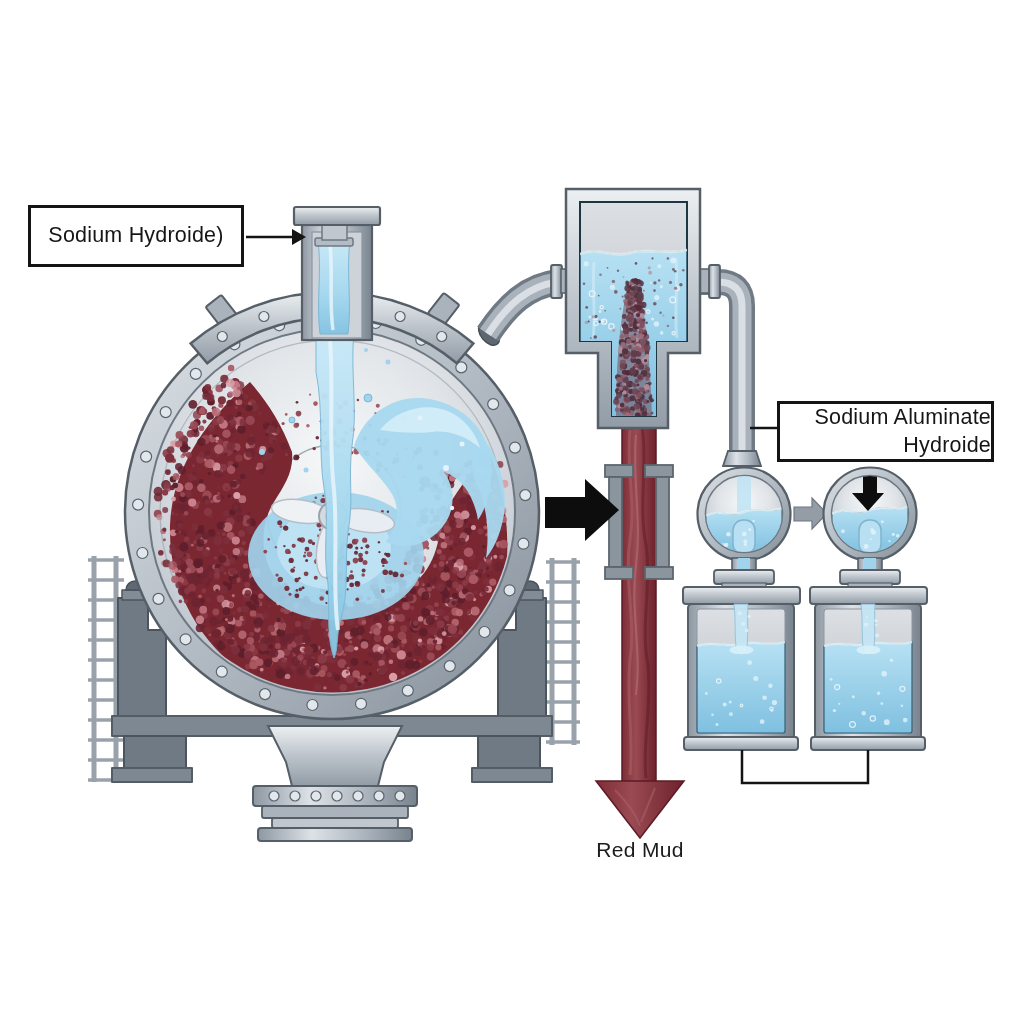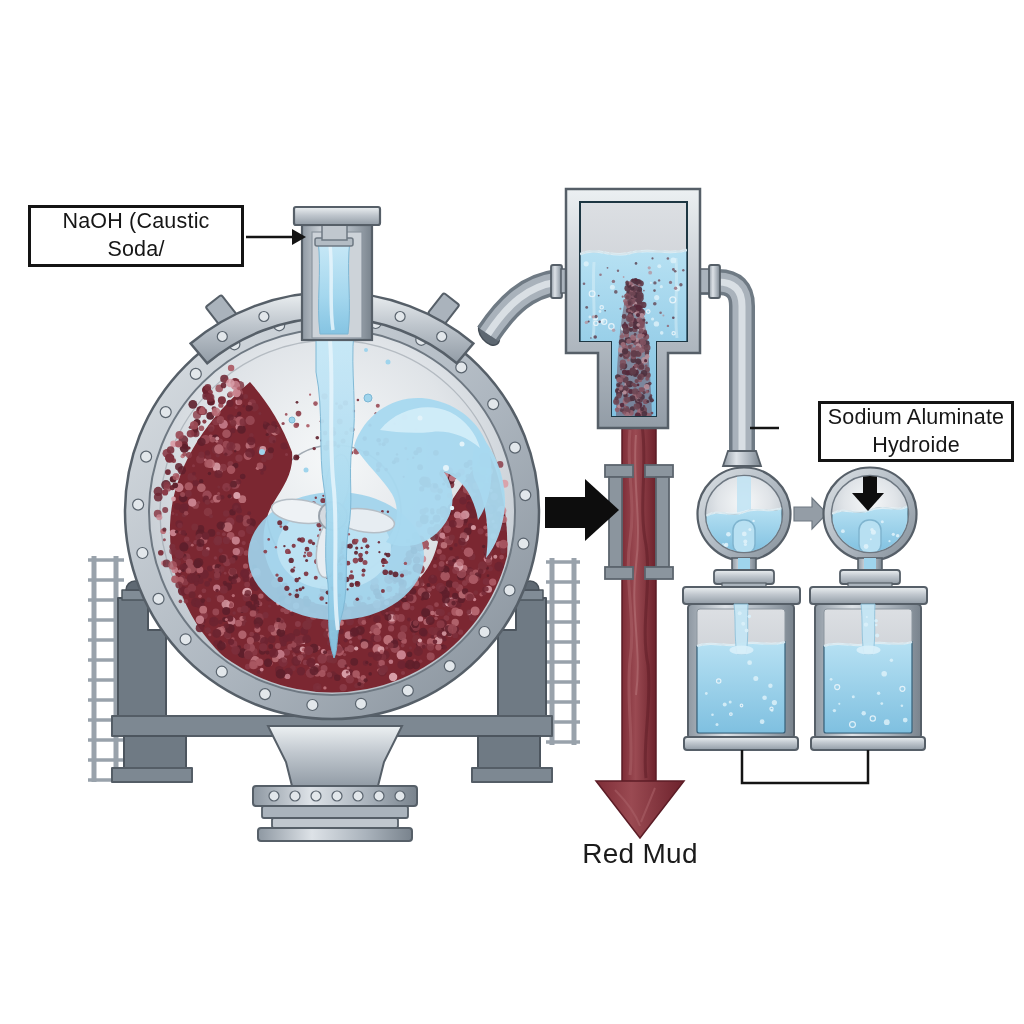--- a/index.html
+++ b/index.html
@@ -5,21 +5,21 @@
   html,body{margin:0;padding:0;background:#ffffff;width:1024px;height:1024px;overflow:hidden;}
   .stage{position:relative;width:1024px;height:1024px;background:#ffffff;font-family:"Liberation Sans",sans-serif;}
   .stage svg{position:absolute;left:0;top:0;}
   .label-box{
     position:absolute;background:#ffffff;border:3px solid #141414;
     display:flex;flex-direction:column;align-items:center;justify-content:center;
     text-align:center;color:#161616;font-size:21.5px;line-height:1.28;letter-spacing:0.2px;
     box-sizing:border-box;
   }
   .plain-label{
-    position:absolute;color:#1b1b1b;font-size:28px;text-align:center;letter-spacing:0.3px;
+    position:absolute;color:#1b1b1b;font-size:21px;text-align:center;letter-spacing:0.3px;
   }
 </style>
 </head>
 <body>
 
 <div class="stage">
 <svg id="scene" width="1024" height="1024" viewBox="0 0 1024 1024">
   <defs>
     <radialGradient id="gSilver" cx="50%" cy="35%" r="75%">
       <stop offset="0%" stop-color="#f6f8f9"></stop>
@@ -2224,20 +2224,20 @@
   <path d="M742,750 V783 H868 V750" fill="none" stroke="#141414" stroke-width="2.5"></path>
 
   <g>
     <line x1="246" y1="237" x2="294" y2="237" stroke="#141414" stroke-width="2.5"></line>
     <polygon points="292,229 306,237 292,245" fill="#141414"></polygon>
   </g>
   <line x1="750" y1="428" x2="779" y2="428" stroke="#141414" stroke-width="2.5"></line>
 </svg>
 
   <div class="label-box" style="left:28px;top:205px;width:216px;height:62px;">
-    <span>NaOH (Caustic Soda/</span>
+    <span>Sodium Hydroide)</span>
   </div>
-  <div class="label-box" style="left:818px;top:401px;width:196px;height:61px;">
+  <div class="label-box" style="left:777px;top:401px;width:217px;height:61px;align-items:flex-end;">
     <span>Sodium Aluminate</span>
     <span>Hydroide</span>
   </div>
   <div class="plain-label" style="left:560px;top:838px;width:160px;">Red Mud</div>
 </div>
 
 </body></html>

